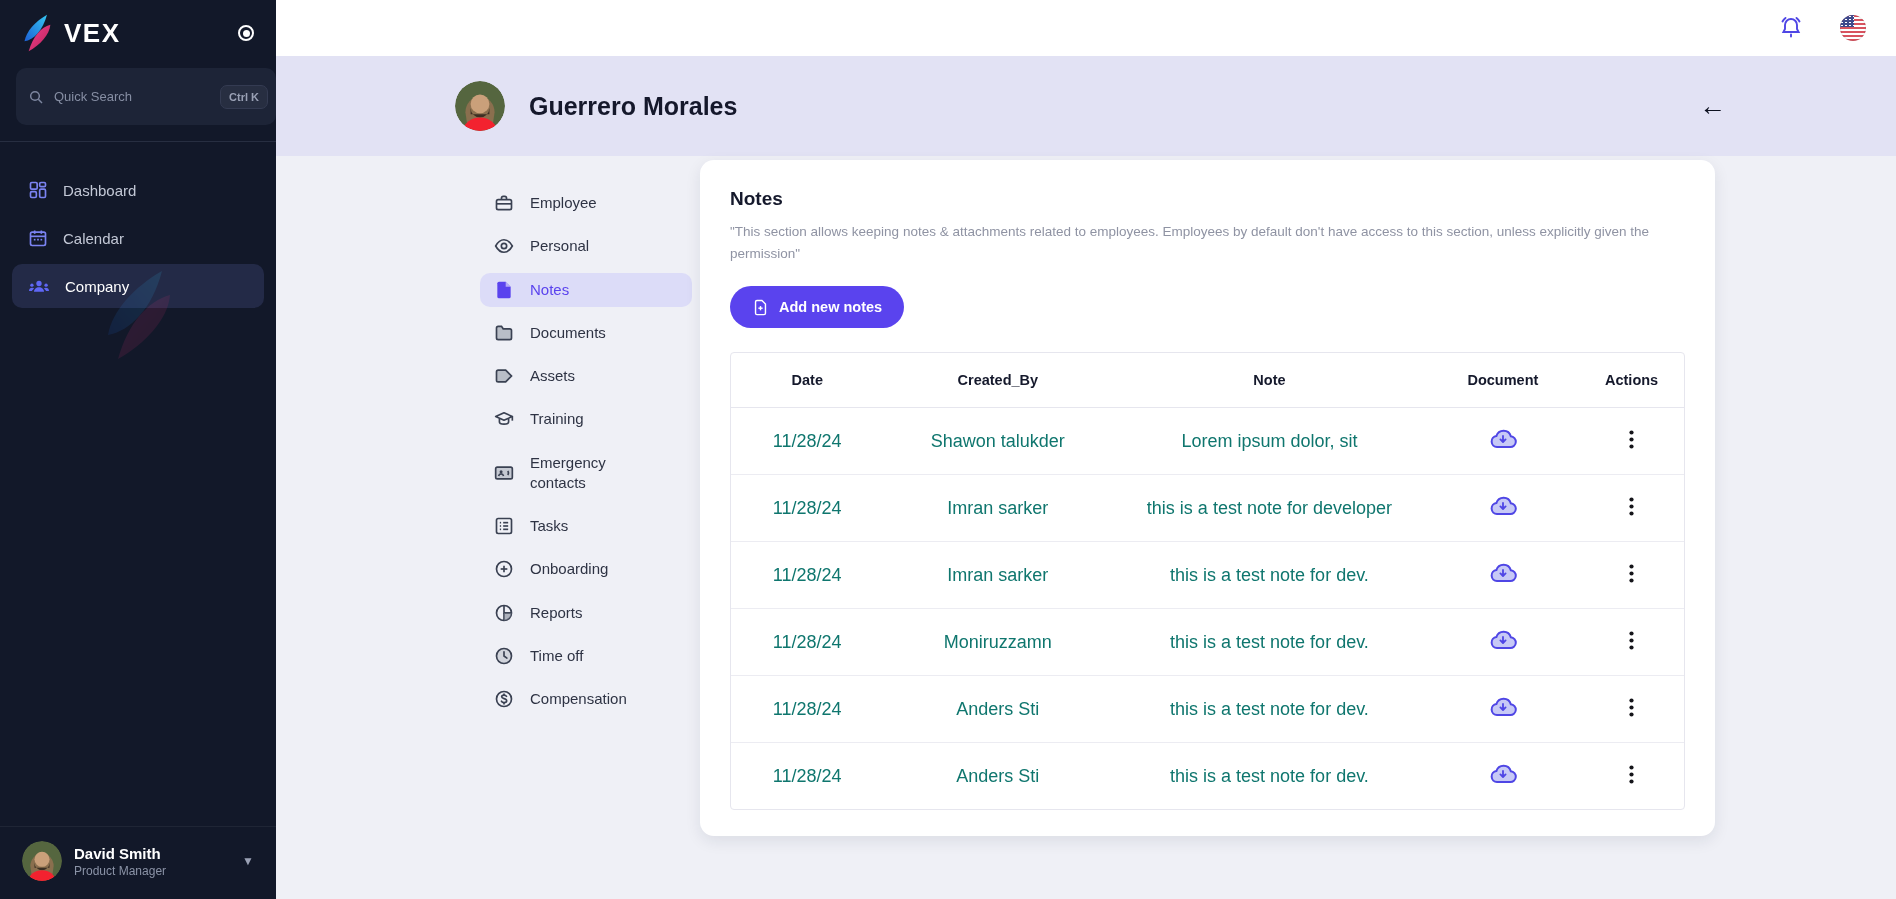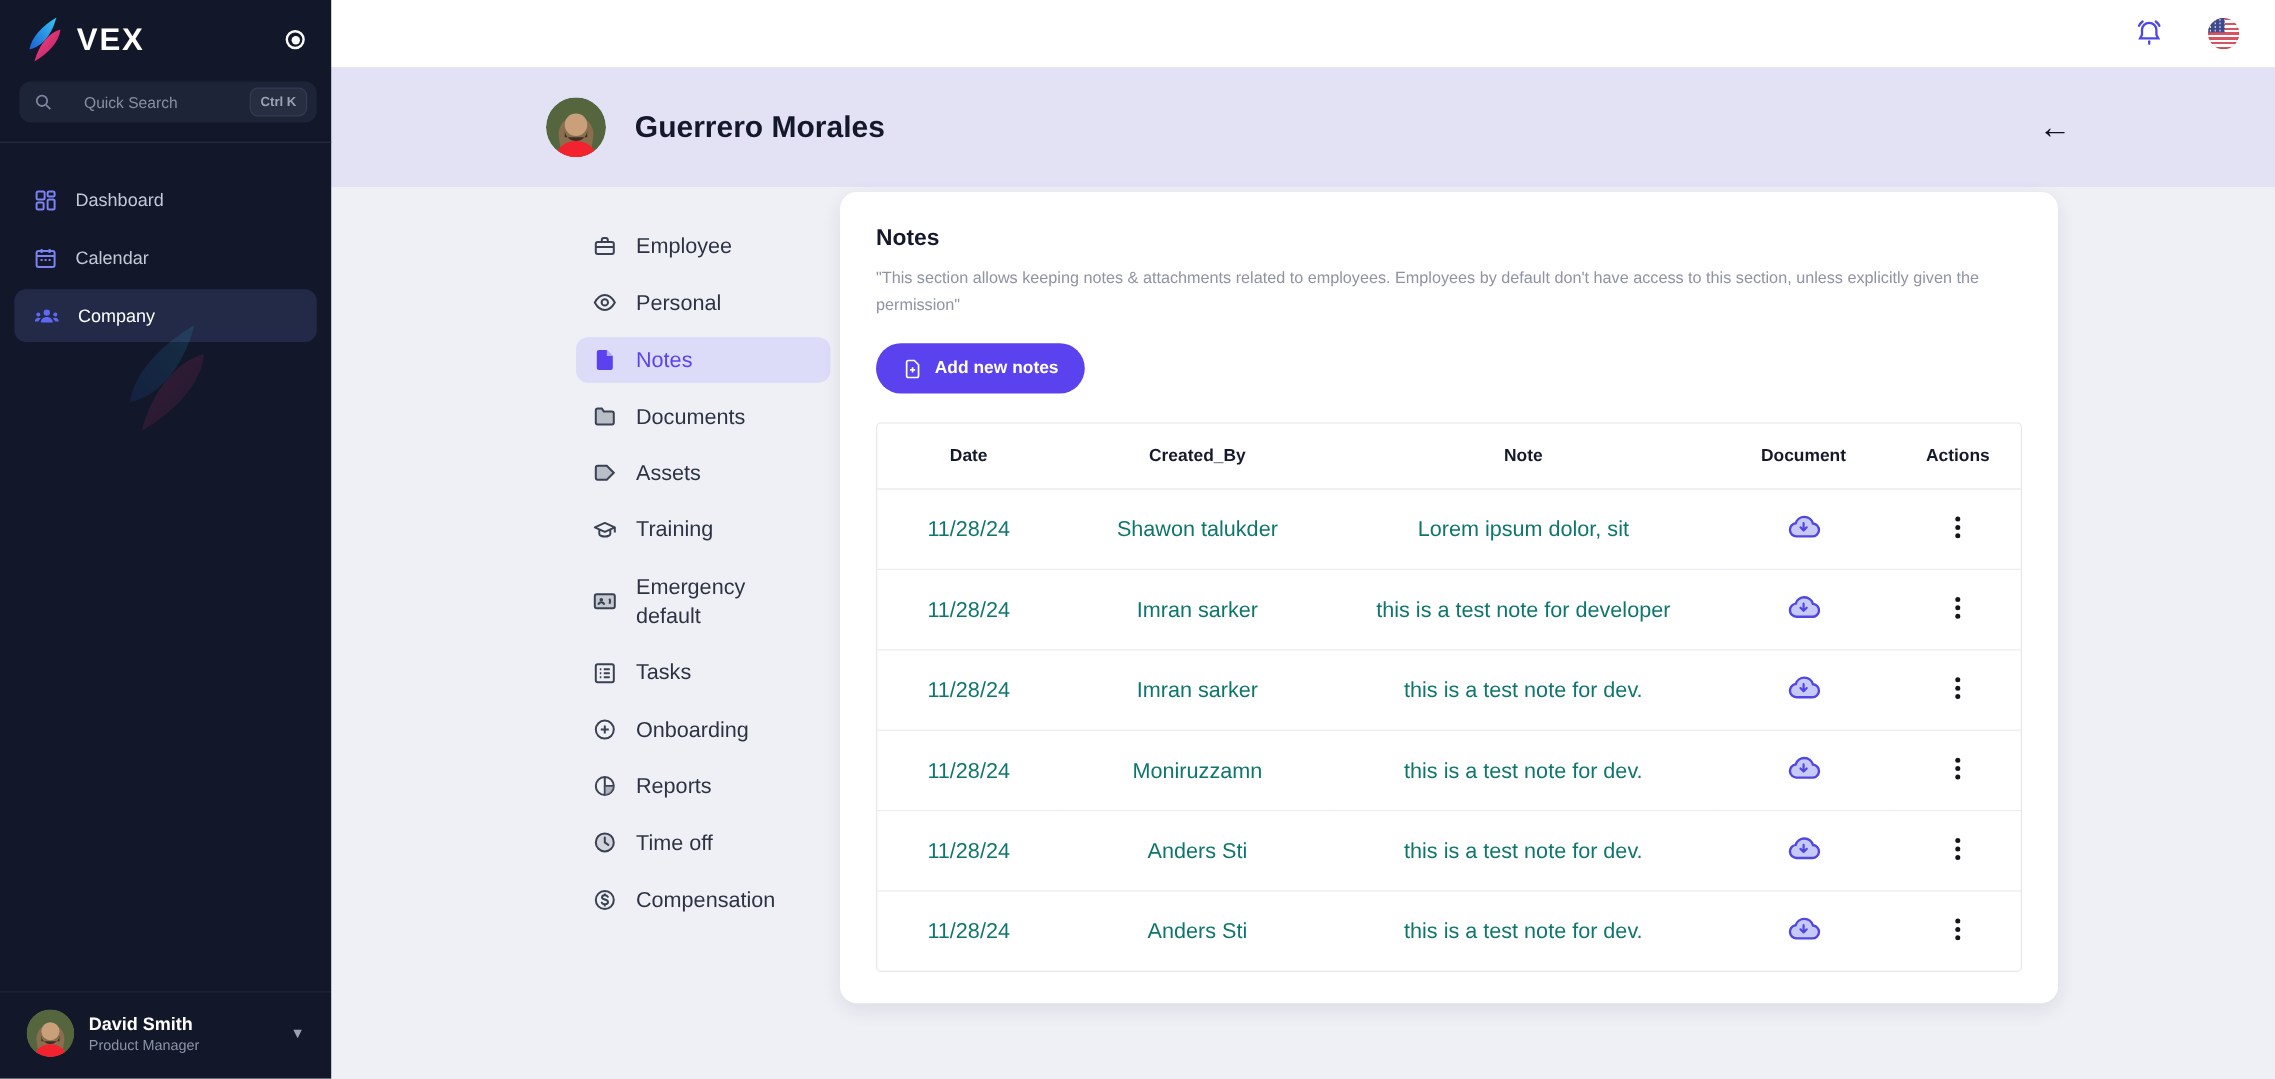--- a/index.html
+++ b/index.html
@@ -21,22 +21,22 @@
   }
   .logo-row { display:flex; align-items:center; gap:12px; padding:14px 22px 10px 22px; }
   .logo-text { font-size:26px; font-weight:700; letter-spacing:1.5px; color:#fff;text-align:right; }
   .collapse-toggle {
     margin-left:auto; width:16px; height:16px; border:2px solid #fff; border-radius:50%;
     display:flex; align-items:center; justify-content:center; cursor:pointer;
   }
   .collapse-toggle i { width:7px; height:7px; background:#fff; border-radius:50%; }
 
   .search-box {
-    margin:6px 12px 0 16px; height:34px; background:#1d2437; border-radius:10px;
-    display:flex; align-items:center; gap:26px; padding:0 8px 0 12px;
+    margin:6px 0 0 16px; height:57px; background:#1d2437; border-radius:10px;
+    display:flex; align-items:center; gap:10px; padding:0 8px 0 12px;
   }
   .search-box input {
     flex:1; background:transparent; border:none; outline:none;
     color:#cfd3e0; font-size:13px; font-family:inherit; min-width:0;
   }
   .search-box input::placeholder { color:#868ea3; }
   .kbd-badge {
     background:#272e41; border:1px solid #343b52; color:#9aa1b5;
     font-size:11px; font-weight:700; padding:5px 8px; border-radius:7px; white-space:nowrap;
   }
@@ -88,21 +88,21 @@
   .page-header .avatar { margin-left:179px; }
   .page-title { margin-left:24px; font-size:25px; font-weight:700; color:#15182b; }
   .back-arrow { margin-left:auto; font-size:27px; line-height:1; color:#0d1120; cursor:pointer; font-weight:700; }
 
   .content { flex:1; display:flex; align-items:flex-start; background:#eff0f6; }
 
   
   .profile-menu { width:212px; margin:30px 0 0 204px; display:flex; flex-direction:column; gap:9px; flex-shrink:0; }
   .pm-item {
     display:flex; align-items:center; gap:16px; padding:7px 14px; border-radius:10px;
-    color:#2e3344; font-size:18px; font-weight:500; cursor:pointer;
+    color:#2e3344; font-size:15px; font-weight:500; cursor:pointer;
   }
   .pm-item .pm-ic { color:#3a4152; flex-shrink:0; }
   .pm-item.active { background:#dcdcf8; color:#5a43ee; }
   .pm-item.active .pm-ic { color:#5a43ee; }
   .pm-label { max-width:118px; line-height:1.35; }
 
   
   .card {
     width:1015px; margin:4px 0 0 8px; background:#fff; border-radius:14px;
     box-shadow:0 5px 16px rgba(24,28,60,0.09);
@@ -336,21 +336,21 @@
       </div>
       <div class="pm-item">
         <span class="pm-ic">
           <svg width="20" height="20" viewBox="0 0 24 24" fill="rgba(120,128,142,0.35)" stroke="currentColor" stroke-width="2">
             <rect x="2" y="5" width="20" height="14" rx="2"></rect>
               <circle cx="8.5" cy="10.5" r="1.8" fill="currentColor" stroke="none"></circle>
             <path d="M5.5 15.5 c0.5-1.6 1.7-2.4 3-2.4 s2.5 .8 3 2.4" fill="none"></path>
             <path d="M16.5 9.5 c1 1.5 1 3.5 0 5" fill="none"></path>
           </svg>
         </span>
-        <span class="pm-label">Emergency default</span>
+        <span class="pm-label">Emergency contacts</span>
       </div>
       <div class="pm-item">
         <span class="pm-ic">
           <svg width="20" height="20" viewBox="0 0 24 24" fill="none" stroke="currentColor" stroke-width="2">
             <rect x="3" y="3" width="18" height="18" rx="2"></rect>
               <line x1="7" y1="8" x2="8.5" y2="8"></line>
               <line x1="11" y1="8" x2="17" y2="8"></line>
             <line x1="7" y1="12" x2="8.5" y2="12"></line>
               <line x1="11" y1="12" x2="17" y2="12"></line>
             <line x1="7" y1="16" x2="8.5" y2="16"></line>

